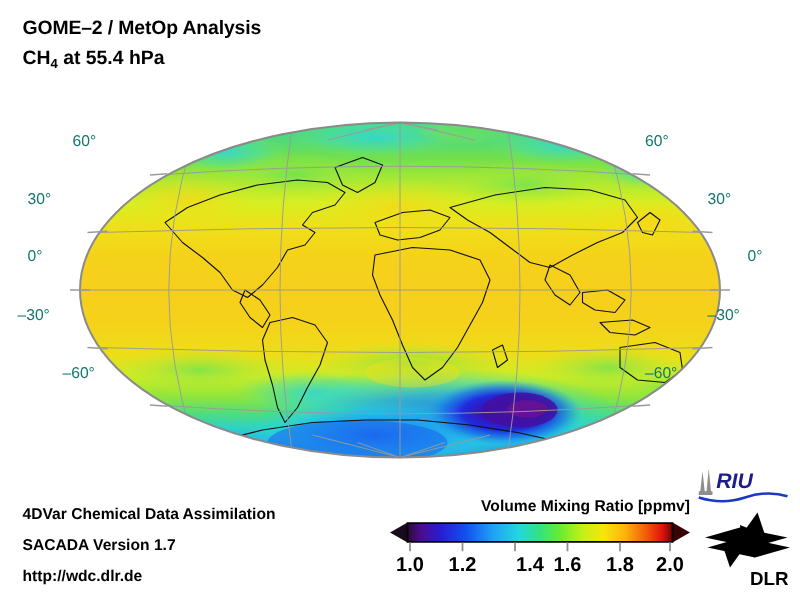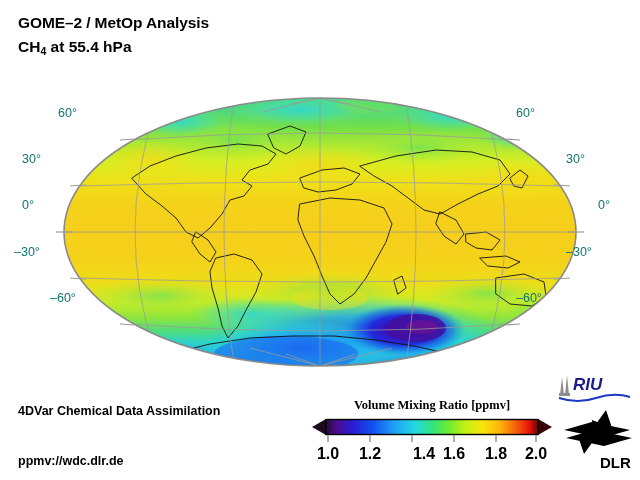--- a/index.html
+++ b/index.html
@@ -30,21 +30,21 @@
   }
 
   
   .foot{position:absolute;left:18px;font-size:12.5px;font-weight:bold;white-space:nowrap;}
   .foot1{top:404px;}
   .foot2{top:429px;}
   .foot3{top:454px;}
 
   
   #cbar-block{position:absolute;left:312px;top:398px;width:240px;}
-  .cbar-title{font-size:12.5px;font-weight:bold;text-align:center;white-space:nowrap;font-family:Liberation Serif, serif;}
+  .cbar-title{font-size:12.5px;font-weight:bold;text-align:right;white-space:nowrap;}
   #cbar-svg{display:block;margin-top:5px;}
   .cbar-ticks{position:relative;height:16px;margin-top:1px;}
   .cbar-ticks span{
     position:absolute;font-size:16px;font-weight:bold;
     transform:translateX(-50%);white-space:nowrap;
   }
 
   
   #riu-logo{position:absolute;left:556px;top:373px;}
   #dlr-logo{position:absolute;left:562px;top:408px;}
@@ -222,21 +222,22 @@
     <span class="lat-label" style="left:566px; top:70px;">30°</span>
     <span class="lat-label" style="left:22px;  top:116px;">0°</span>
     <span class="lat-label" style="left:598px; top:116px;">0°</span>
     <span class="lat-label" style="left:14px;  top:163px;">–30°</span>
     <span class="lat-label" style="left:566px; top:163px;">–30°</span>
     <span class="lat-label" style="left:50px;  top:209px;">–60°</span>
     <span class="lat-label" style="left:516px; top:209px;">–60°</span>
   </div>
 
   <div class="foot foot1">4DVar Chemical Data Assimilation</div>
-  <div class="foot foot3">ppmv://wdc.dlr.de</div>
+  <div class="foot foot2">SACADA Version 1.7</div>
+  <div class="foot foot3">http://wdc.dlr.de</div>
 
   <div id="cbar-block">
     <div class="cbar-title">Volume Mixing Ratio [ppmv]</div>
     <svg id="cbar-svg" width="240" height="26" viewBox="0 0 240 26">
       <defs>
         <linearGradient id="cbGrad" x1="0" y1="0" x2="1" y2="0">
           <stop offset="0.00" stop-color="#2b0b35"></stop>
           <stop offset="0.05" stop-color="#4b0d8c"></stop>
           <stop offset="0.12" stop-color="#2a1ad0"></stop>
           <stop offset="0.22" stop-color="#1250f0"></stop>

